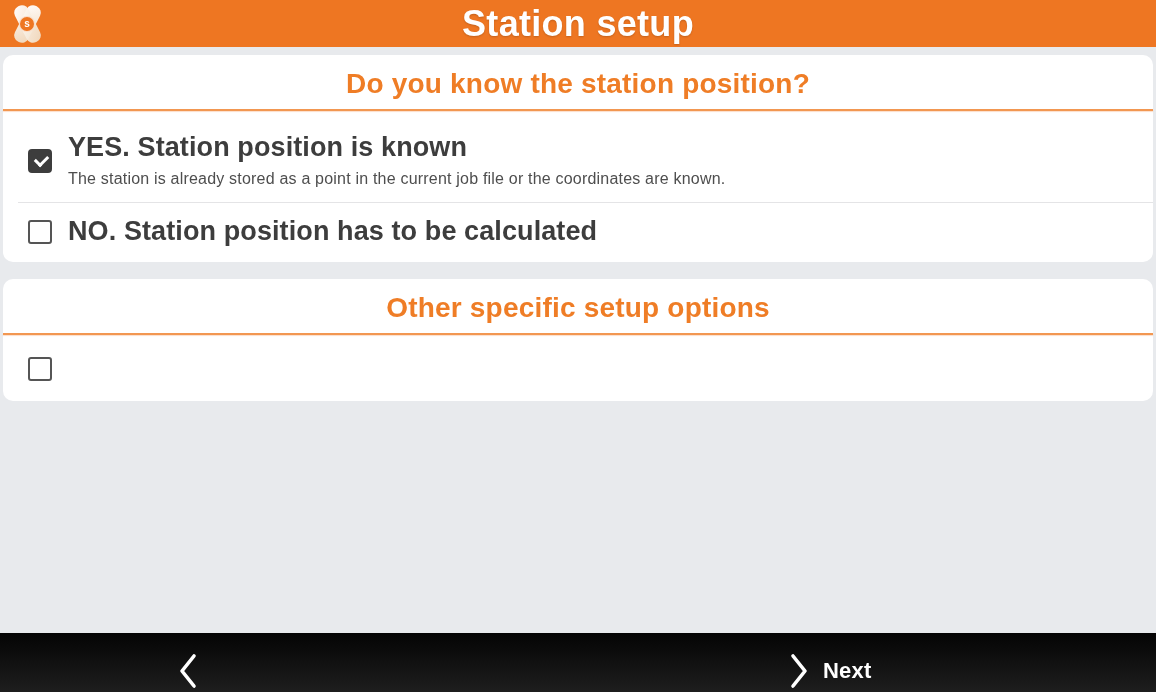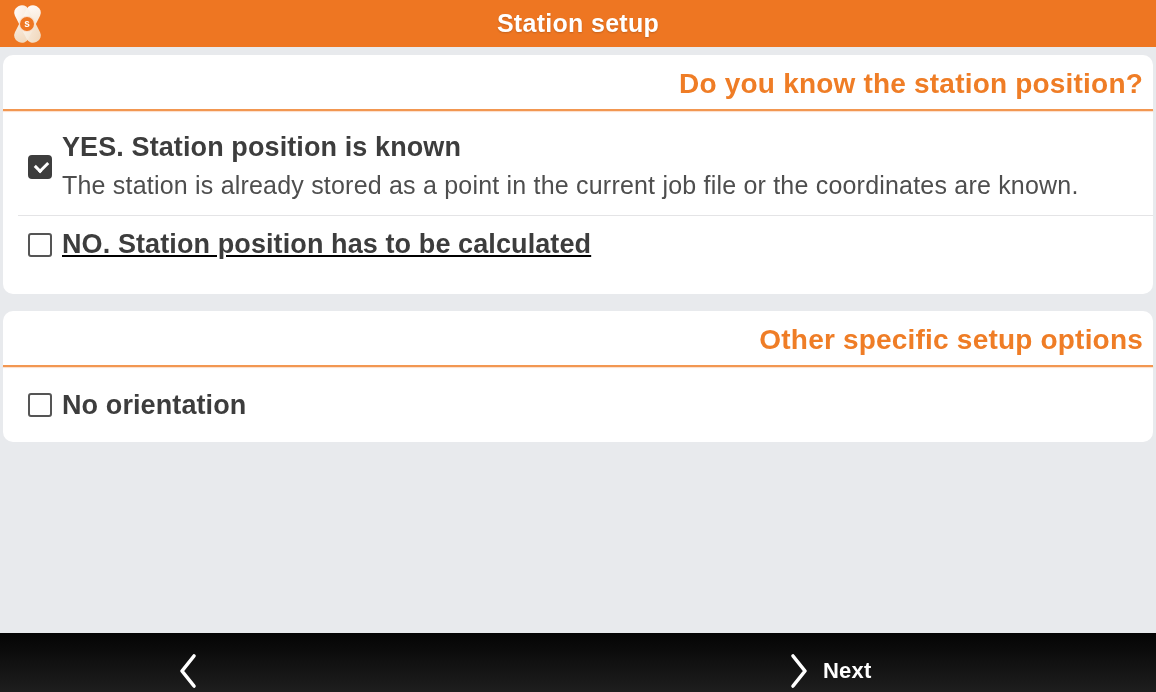--- a/index.html
+++ b/index.html
@@ -16,21 +16,21 @@
     height: 47px;
     background: #ee7622;
     display: flex;
     align-items: center;
     justify-content: center;
     position: relative;
     flex: 0 0 auto;
   }
   .app-title {
     color: #ffffff;
-    font-size: 25px;
+    font-size: 36px;
     font-weight: bold;
     letter-spacing: 0.3px;
     text-shadow: 0 1px 2px rgba(0,0,0,0.18);
   }
   .logo {
     position: absolute;
     left: 6px;
     top: 3px;
     width: 42px;
     height: 42px;
@@ -71,46 +71,46 @@
     margin: 0 3px;
     border-radius: 10px;
   }
   .card-1 { margin-top: 8px; }
   .card-2 { margin-top: 17px; }
 
   .section-title {
     color: #ef7d26;
     font-size: 28px;
     font-weight: bold;
-    text-align: right;
+    text-align: center;
     padding: 13px 10px 9px 10px;
     letter-spacing: 0.2px;
   }
   .section-underline {
     height: 2px;
     background: rgba(239, 125, 38, 0.8);
     box-shadow: 0 1px 1px rgba(239,125,38,0.25);
   }
 
   .option {
     display: flex;
     align-items: center;
     padding: 16px 22px 16px 25px;
   }
-  .option-texts { margin-left: 10px; flex: 1; min-width: 0; }
+  .option-texts { margin-left: 16px; flex: 1; min-width: 0; }
   .option-title {
     color: #3d3d3d;
     font-size: 27px;
     font-weight: bold;
     line-height: 1.25;
     letter-spacing: 0.1px;
   }
   .option-desc {
     color: #4e4e4e;
-    font-size: 25px;
+    font-size: 16px;
     line-height: 1.4;
     margin-top: 3px;
     letter-spacing: 0.2px;
     white-space: pre-line;
   }
 
   .checkbox {
     width: 24px;
     height: 24px;
     flex: 0 0 24px;
@@ -136,21 +136,21 @@
     transform: rotate(-45deg);
   }
 
   .divider {
     height: 1px;
     background: #e4e4e6;
     margin-left: 15px;
   }
 
   .card-1 .option-first { padding-top: 20px; padding-bottom: 12px; }
-  .card-1 .option-second { padding-top: 12px; padding-bottom: 32px; text-decoration: underline; }
+  .card-1 .option-second { padding-top: 12px; padding-bottom: 13px; }
   .card-2 .option-first { padding-top: 22px; padding-bottom: 20px; }
 
   .spacer { flex: 1 1 auto; }
 
   
   .app-footer {
     flex: 0 0 auto;
     height: 59px;
     background: linear-gradient(#040404, #1e1e1e);
     position: relative;
@@ -213,21 +213,20 @@
     </div>
   </section>
 
   <section class="card card-2">
     <h2 class="section-title">Other specific setup options</h2>
     <div class="section-underline"></div>
 
     <div class="option option-first">
       <div class="checkbox"></div>
       <div class="option-texts">
-        <div class="option-title">No orientation</div>
       </div>
     </div>
   </section>
 
   <div class="spacer"></div>
 
   <footer class="app-footer">
     <button class="nav-button back-button">
       <svg class="chevron-svg" width="22" height="36" viewBox="0 0 22 36">
         <polyline points="17,3 5,18 17,33" fill="none" stroke="#ffffff" stroke-width="3.6" stroke-linecap="round" stroke-linejoin="round"></polyline>

